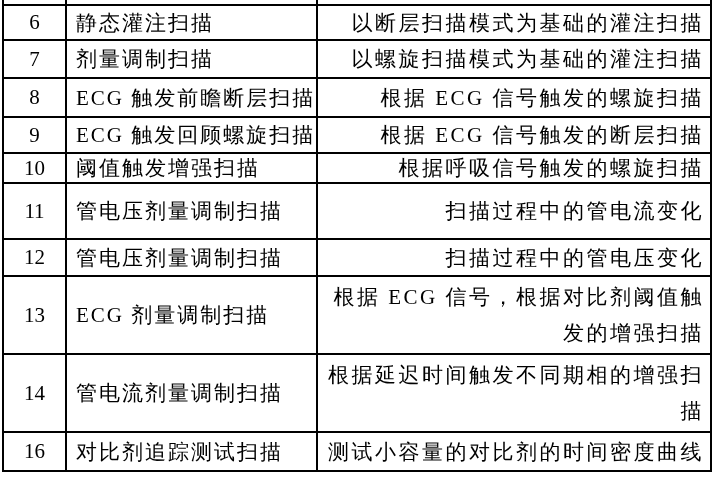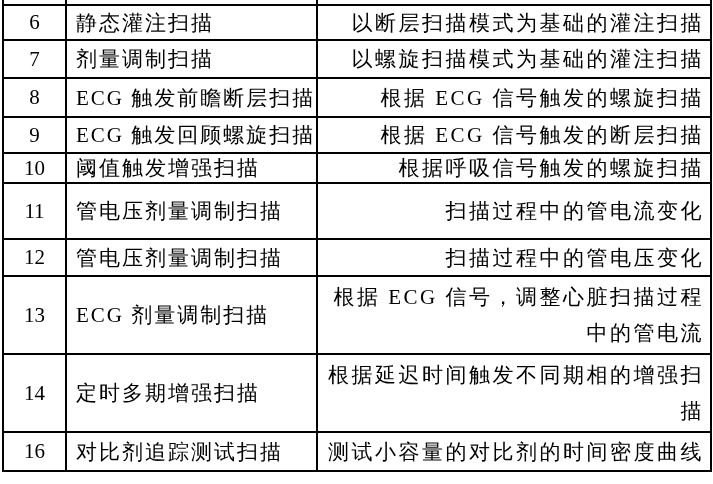--- a/index.html
+++ b/index.html
@@ -103,25 +103,25 @@
       <td class="desc">扫描过程中的管电流变化</td>
     </tr>
     <tr style="height:37px">
       <td class="num">12</td>
       <td class="name">管电压剂量调制扫描</td>
       <td class="desc">扫描过程中的管电压变化</td>
     </tr>
     <tr style="height:76px">
       <td class="num">13</td>
       <td class="name">ECG 剂量调制扫描</td>
-      <td class="desc multiline">根据 ECG 信号，调整心脏扫描过程中的管电流</td>
+      <td class="desc multiline">根据 ECG 信号，根据对比剂阈值触发的增强扫描</td>
     </tr>
     <tr style="height:67px">
       <td class="num">14</td>
-      <td class="name">定时多期增强扫描</td>
+      <td class="name">管电流剂量调制扫描</td>
       <td class="desc multiline">根据延迟时间触发不同期相的增强扫描</td>
     </tr>
     <tr style="height:39px">
       <td class="num">16</td>
       <td class="name">对比剂追踪测试扫描</td>
       <td class="desc">测试小容量的对比剂的时间密度曲线</td>
     </tr>
 
   </tbody>
     </table>

